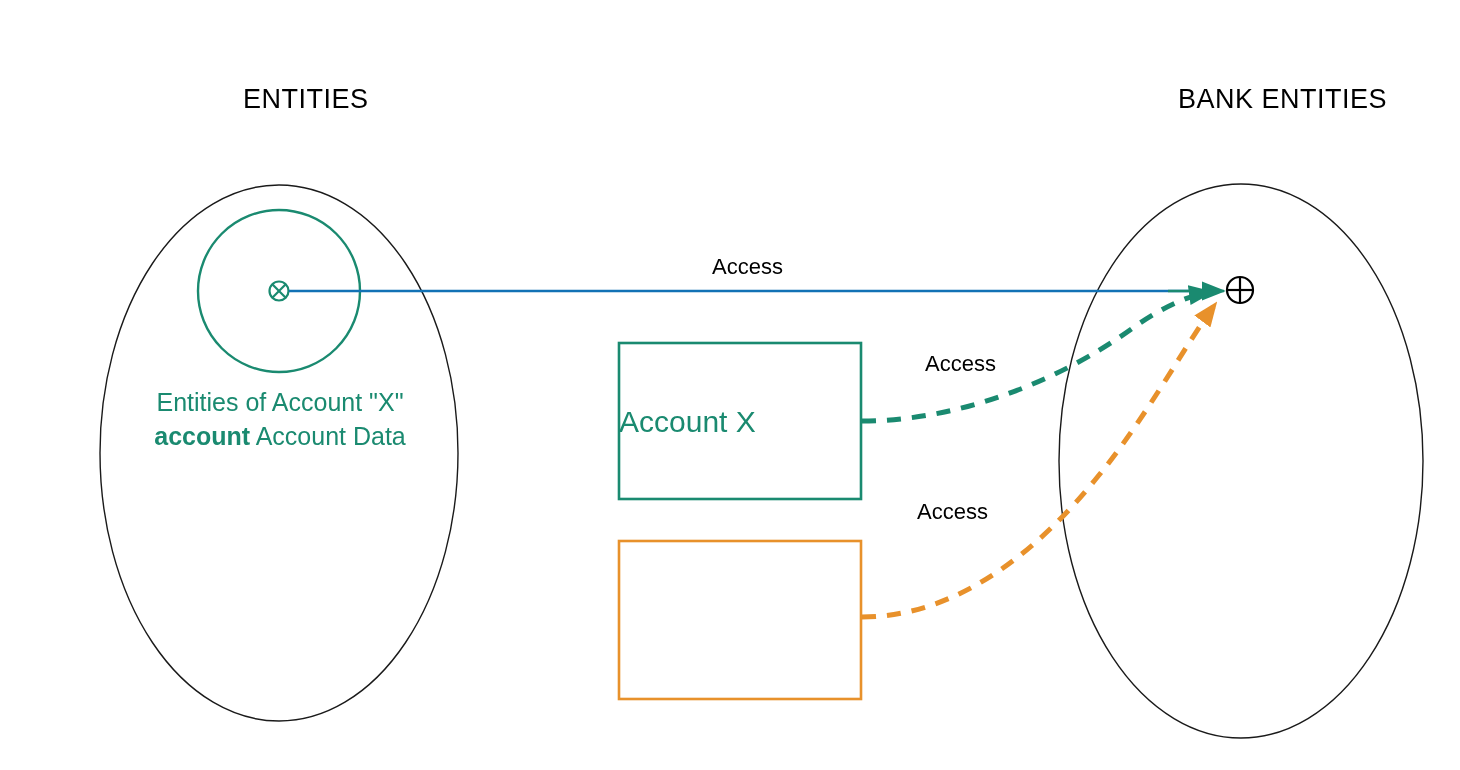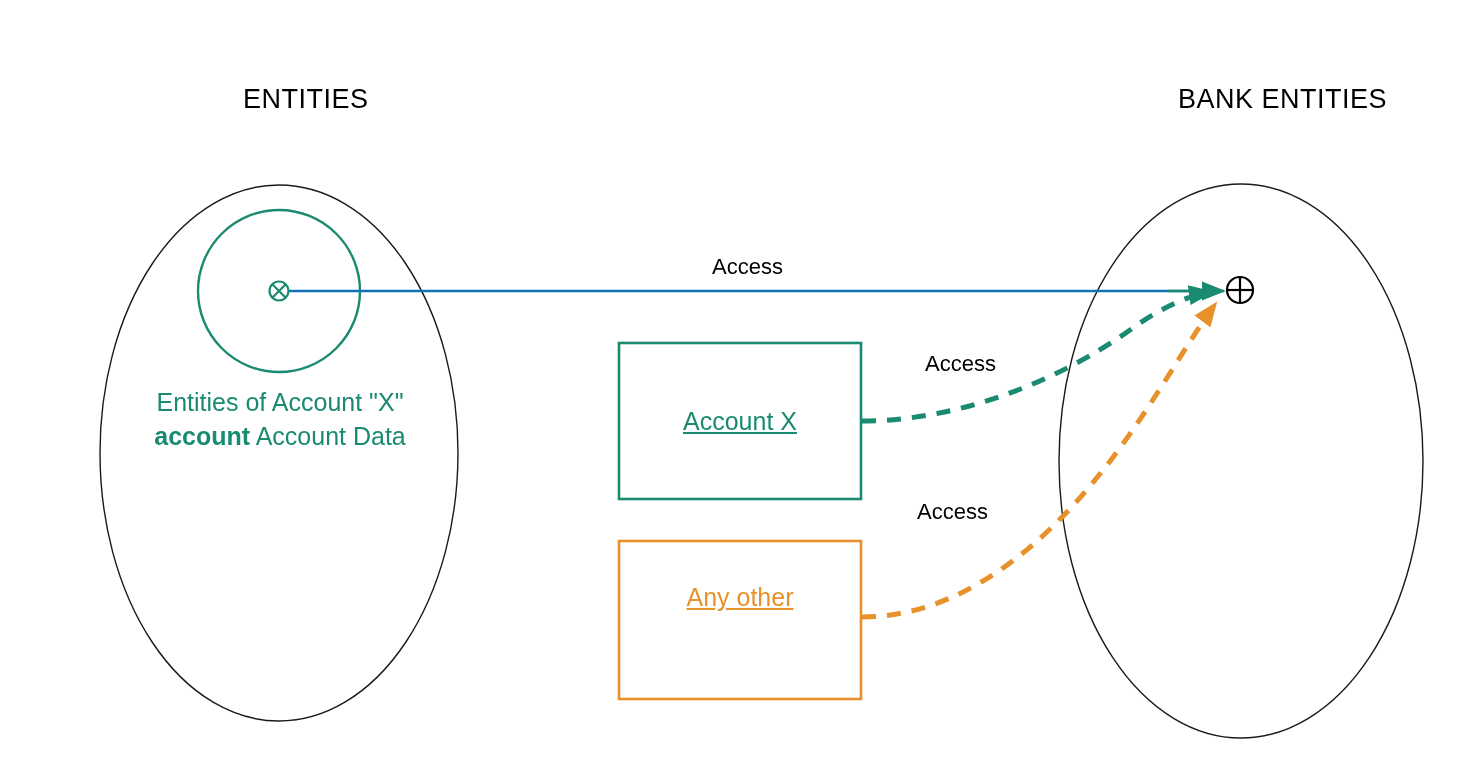--- a/index.html
+++ b/index.html
@@ -45,25 +45,24 @@
     text-align: center;
     color: #1a8a70;
     font-size: 25px;
     line-height: 34px;
     white-space: nowrap;
   }
   .ellipse-caption b { font-weight: bold; }
 
   .boxlabel {
     position: absolute;
-    text-align: center;
-    font-size: 25px;
+    text-align: left;
+    font-size: 30px;
     line-height: 33px;
     white-space: nowrap;
-    text-decoration: underline;
   }
   #label-account-x {
     left: 619px; top: 405px; width: 242px;
     color: #1a8a70;
   }
   #label-any-other {
     left: 619px; top: 581px; width: 242px;
     color: #E8912B;
   }
 
@@ -129,20 +128,19 @@
   <div class="hdr" id="hdr-bank">BANK ENTITIES</div>
 
   <div class="ellipse-caption">
     <div>Entities of Account "X"</div>
     <div><b>account</b><span> Account Data</span></div>
   </div>
 
   <div class="boxlabel" id="label-account-x">Account X</div>
 
   <div class="boxlabel" id="label-any-other">
-    <div>Any other</div>
   </div>
 
   <div class="edgelabel" id="label-mapping">Access</div>
   <div class="edgelabel" id="label-access-1">Access</div>
   <div class="edgelabel" id="label-access-2">Access</div>
 
 </div>
 
 </body></html>

